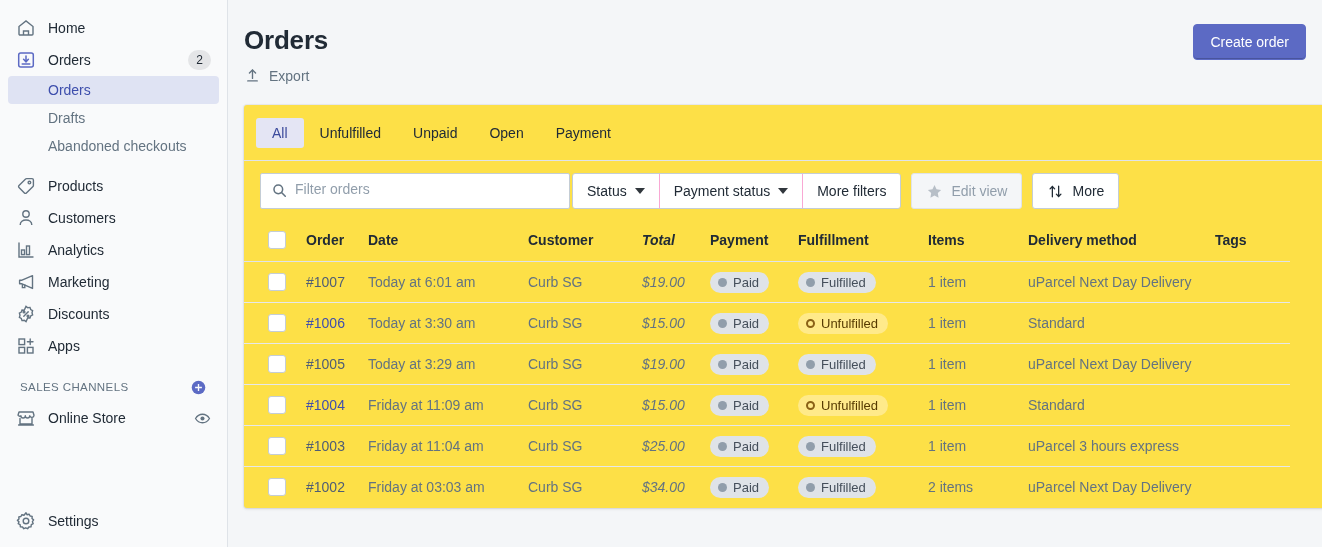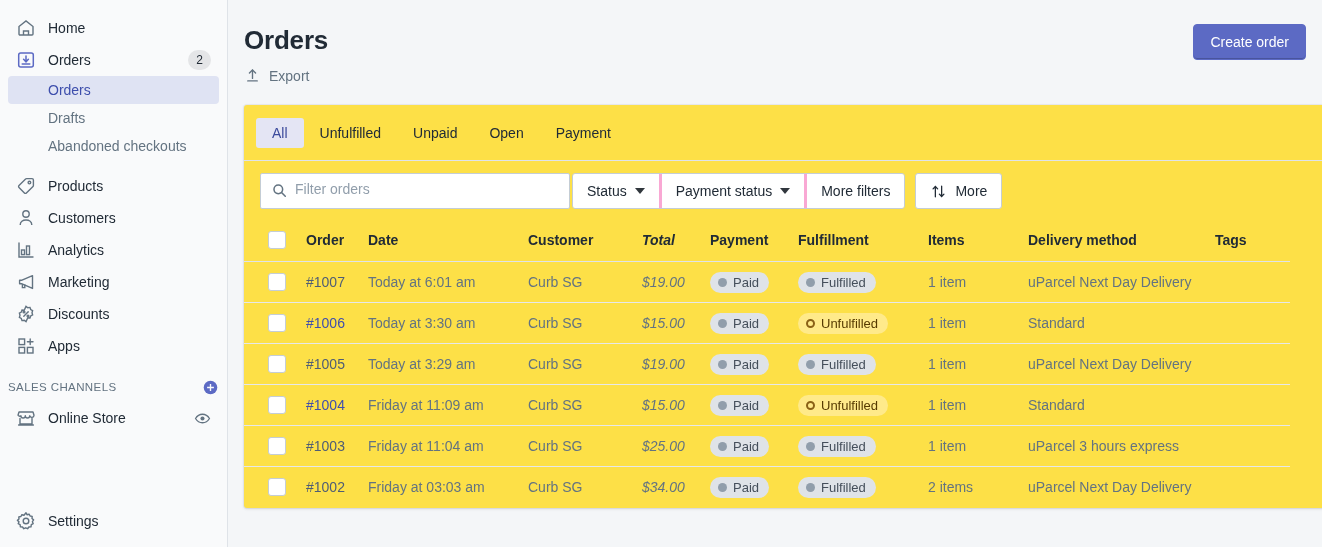--- a/index.html
+++ b/index.html
@@ -58,21 +58,21 @@
   }
   .sub-item.active {
     background: #dfe3f3;
     color: #3d4eac;
     font-weight: 400;
   }
   .nav-gap { height: 10px; }
   .section-head {
     display: flex; align-items: center;
     height: 30px;
-    margin: 0 0;
+    margin: 0 12px;
     padding: 0 8px;
     font-size: 11.5px;
     letter-spacing: 0.4px;
     color: #637381;
   }
   .section-head .lbl { flex: 1 1 auto; }
   .section-head .act { color: #5c6ac4; display: flex; align-items: center; }
   .side-action { color: #637381; display: flex; align-items: center; }
   .spacer { flex: 1 1 auto; }
   .sidebar-bottom { padding-bottom: 10px; }
@@ -176,21 +176,21 @@
     overflow: hidden;
     height: 36px;
   }
   .grp-btn {
     display: flex; align-items: center;
     height: 34px;
     padding: 0 14px;
     font-size: 14px;
     color: #212b36;
     background: #fff;
-    border-right: 3px solid #f9a8d4;
+    border-right: 1px solid #f9a8d4;
     cursor: pointer;
     white-space: nowrap;
   }
   .grp-btn:last-child { border-right: none; }
   .caret {
     margin-left: 8px;
     width: 0; height: 0;
     border-left: 5px solid transparent;
     border-right: 5px solid transparent;
     border-top: 6px solid #31373d;
@@ -468,20 +468,28 @@
             <span>Status</span>
             <span class="caret"></span>
           </div>
           <div class="grp-btn">
             <span>Payment status</span>
             <span class="caret"></span>
           </div>
           <div class="grp-btn">More filters</div>
         </div>
 
+        <div class="plain-btn disabled">
+          <span class="ico">
+            <svg viewBox="0 0 20 20" width="17" height="17" fill="#b7bfc7">
+              <path d="M10 2.4l2.4 4.9 5.4.8-3.9 3.8.9 5.4-4.8-2.5-4.8 2.5.9-5.4L2.2 8.1l5.4-.8z"></path>
+            </svg>
+          </span>
+          <span>Edit view</span>
+        </div>
 
         <div class="plain-btn">
           <span class="ico">
             <svg viewBox="0 0 20 20" width="17" height="17" fill="none" stroke="#212b36" stroke-width="1.5" stroke-linecap="round">
               <path d="M6.3 16.3V4.2M3.6 6.9 6.3 4.1 9 6.9"></path>
               <path d="M13.7 3.7v12.1M11 13.1l2.7 2.8 2.7-2.8"></path>
             </svg>
           </span>
           <span>More</span>
         </div>

